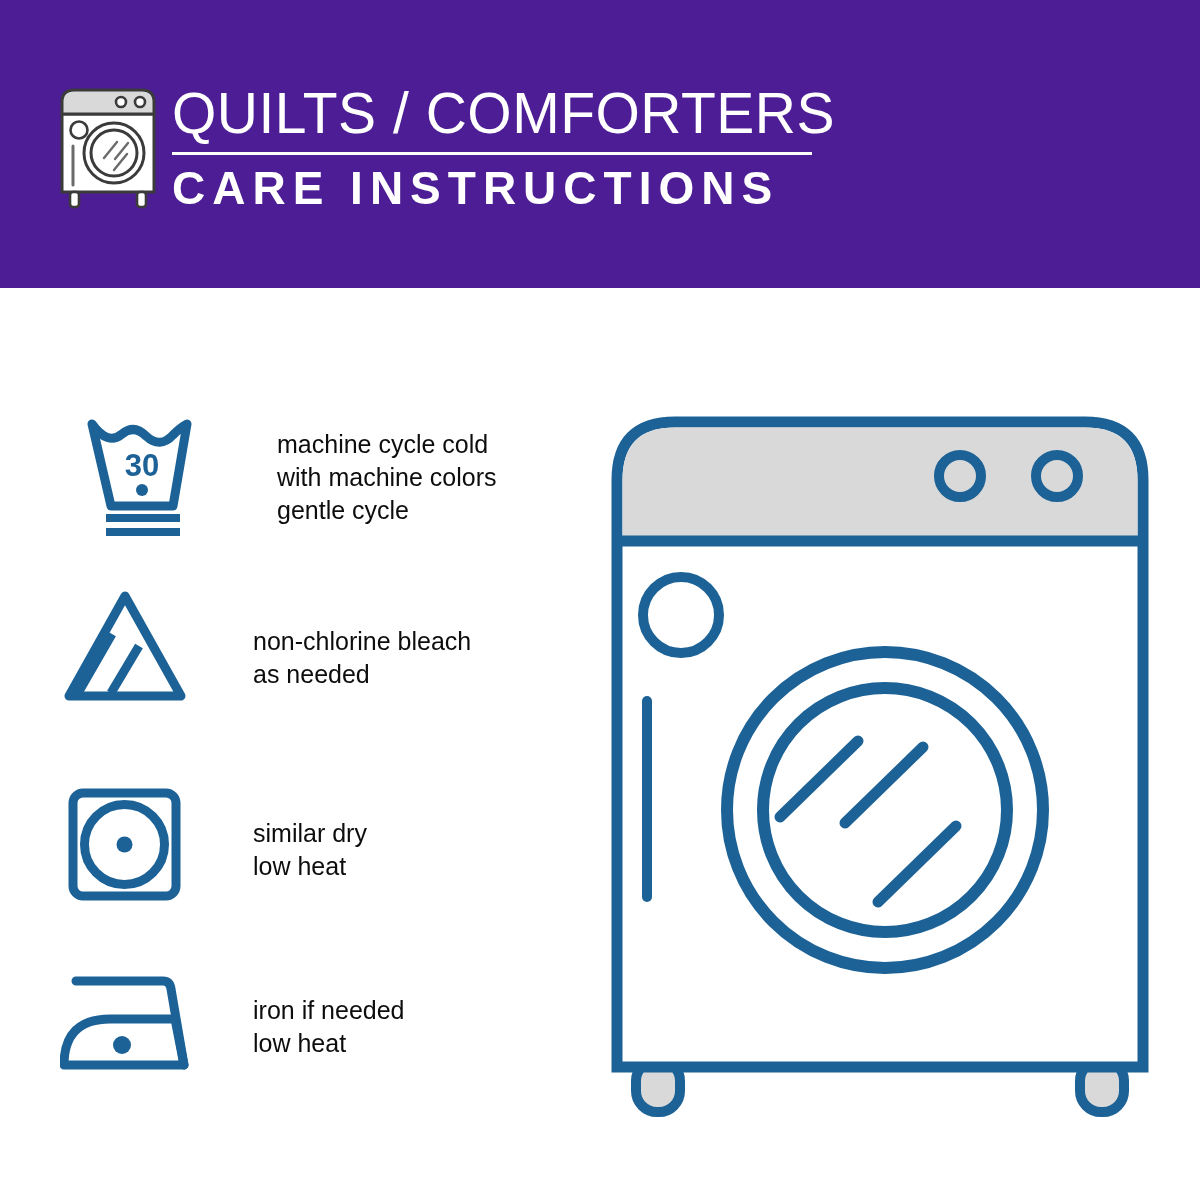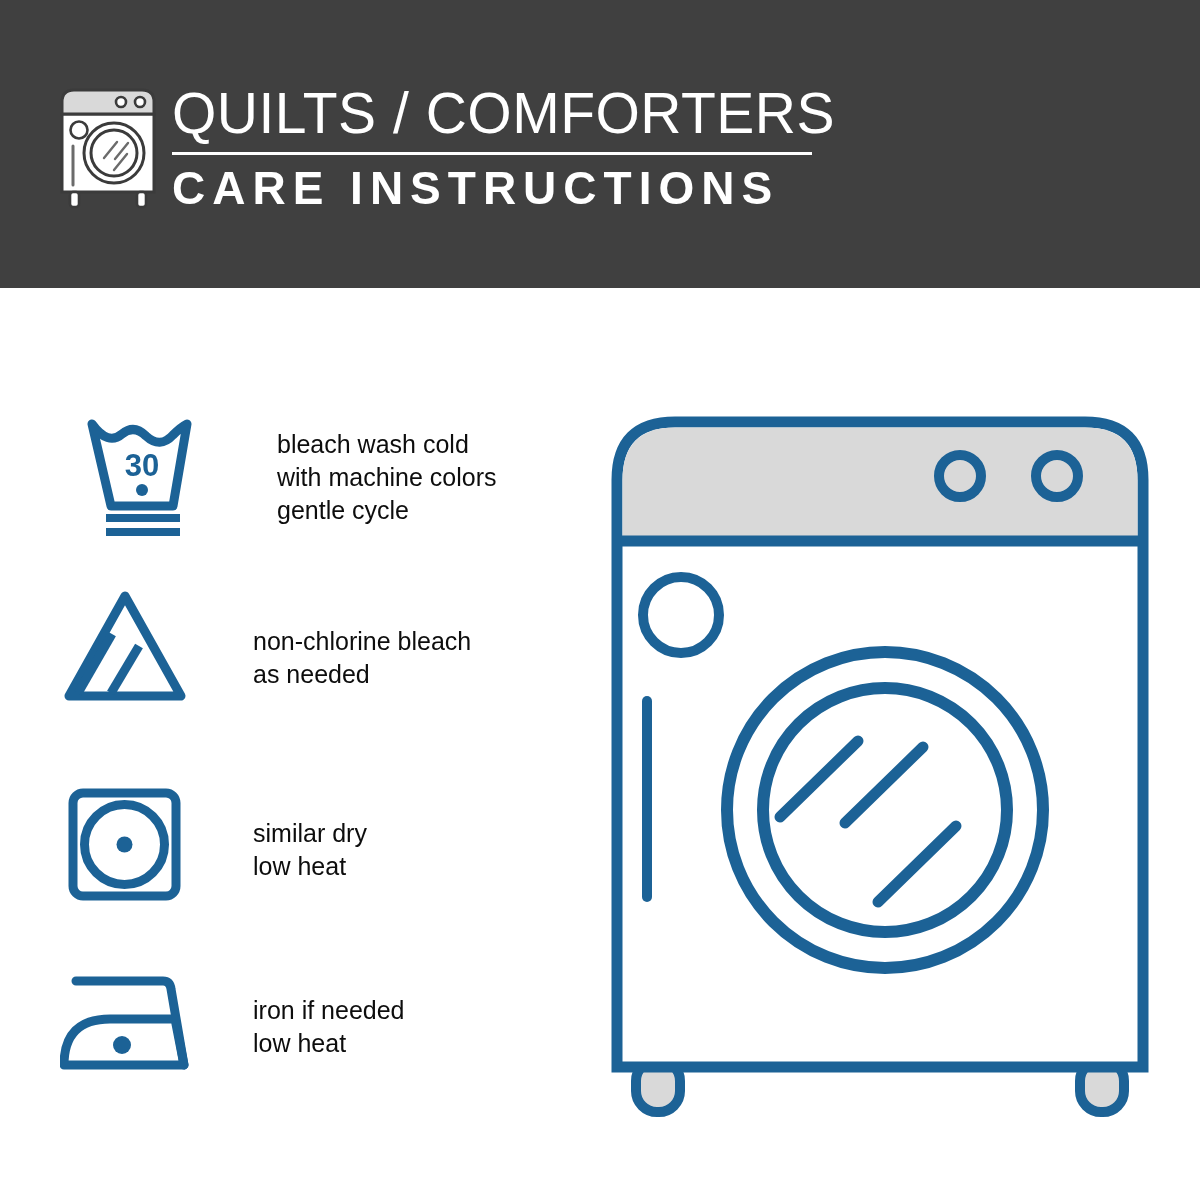--- a/index.html
+++ b/index.html
@@ -21,21 +21,21 @@
     background: #ffffff;
   }
 
   
   .header {
     position: absolute;
     left: 0;
     top: 0;
     width: 1200px;
     height: 288px;
-    background: #404040;
+    background: #4c1d95;
   }
   .header-logo {
     position: absolute;
     left: 52px;
     top: 80px;
     width: 112px;
     height: 132px;
   }
   .header-titles {
     position: absolute;
@@ -168,21 +168,21 @@
 
           <text x="58" y="62" font-family="'Liberation Sans', sans-serif" font-size="31" font-weight="700" fill="#1c6296" text-anchor="middle">30</text>
 
           <circle cx="58" cy="76" r="6" fill="#1c6296"></circle>
 
           <rect x="22" y="100" width="74" height="8" fill="#1c6296"></rect>
           <rect x="22" y="114" width="74" height="8" fill="#1c6296"></rect>
         </svg>
       </div>
       <div class="care-text">
-        <div>bleach wash cold</div>
+        <div>machine cycle cold</div>
         <div>with machine colors</div>
         <div>gentle cycle</div>
       </div>
     </div>
 
     <div class="care-row r1">
       <div class="care-symbol">
         <svg width="132" height="130" viewBox="0 0 132 130">
 
           <path d="M65 8 L121 108 H9 Z" fill="none" stroke="#1c6296" stroke-width="9" stroke-linejoin="round"></path>

